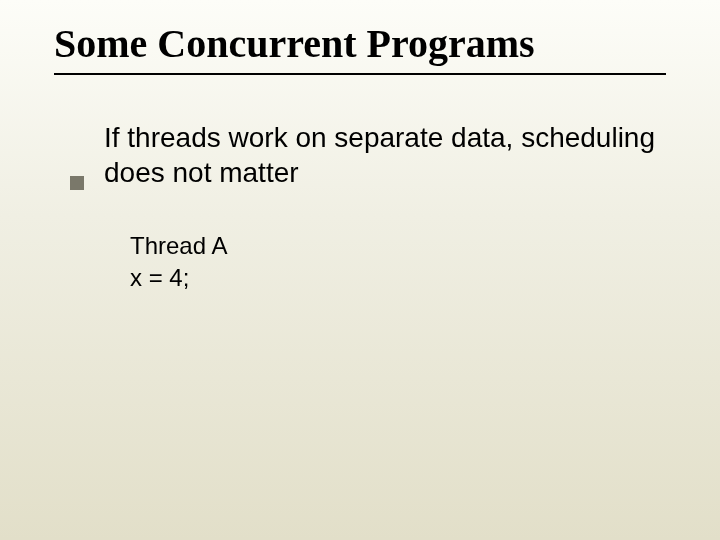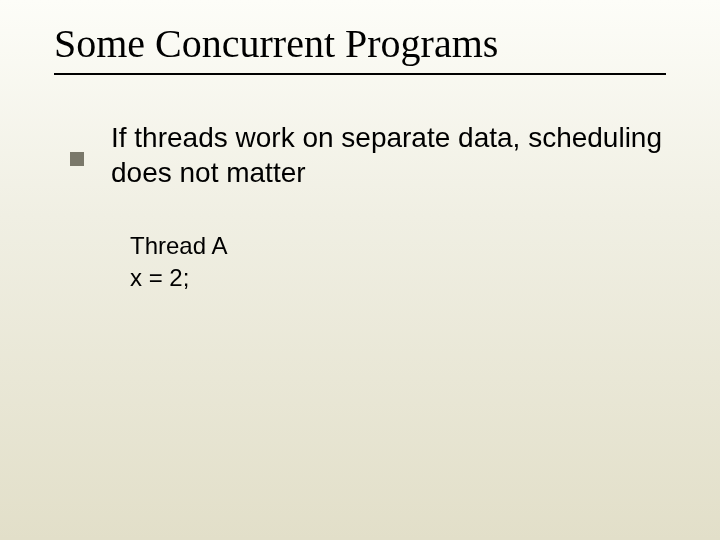--- a/index.html
+++ b/index.html
@@ -21,39 +21,39 @@
   }
   .title-wrap {
     position: absolute;
     left: 54px;
     right: 54px;
     top: 20px;
   }
   .title {
     font-family: "Times New Roman", Times, serif;
     font-size: 40px;
-    font-weight: 400;
+    font-weight: 700;
     letter-spacing: 0px;
     padding-bottom: 6px;
   }
   .title-underline {
     height: 2px;
     background: #000;
     width: 100%;
   }
   .body {
     position: absolute;
     left: 70px;
     right: 54px;
     top: 120px;
   }
   .bullet-row {
     display: flex;
-    align-items: center;
-    gap: 27px;
+    align-items: flex-end;
+    gap: 20px;
   }
   .sq {
     width: 14px;
     height: 14px;
     background: #7a786a;
     flex: 0 0 auto;
     margin-top: 8px;
   }
   .bullet-text {
     font-size: 28px;
@@ -84,19 +84,19 @@
   <div class="body">
     <div class="bullet-row">
       <div class="sq"></div>
       <div class="bullet-text">If threads work on separate data, scheduling does not matter</div>
     </div>
   </div>
 
   <div class="columns">
     <div class="col">
       <div>Thread A</div>
-      <div>x = 2;</div>
+      <div>x = 4;</div>
     </div>
     <div class="col">
     </div>
   </div>
 
 </div>
 
 </body></html>

